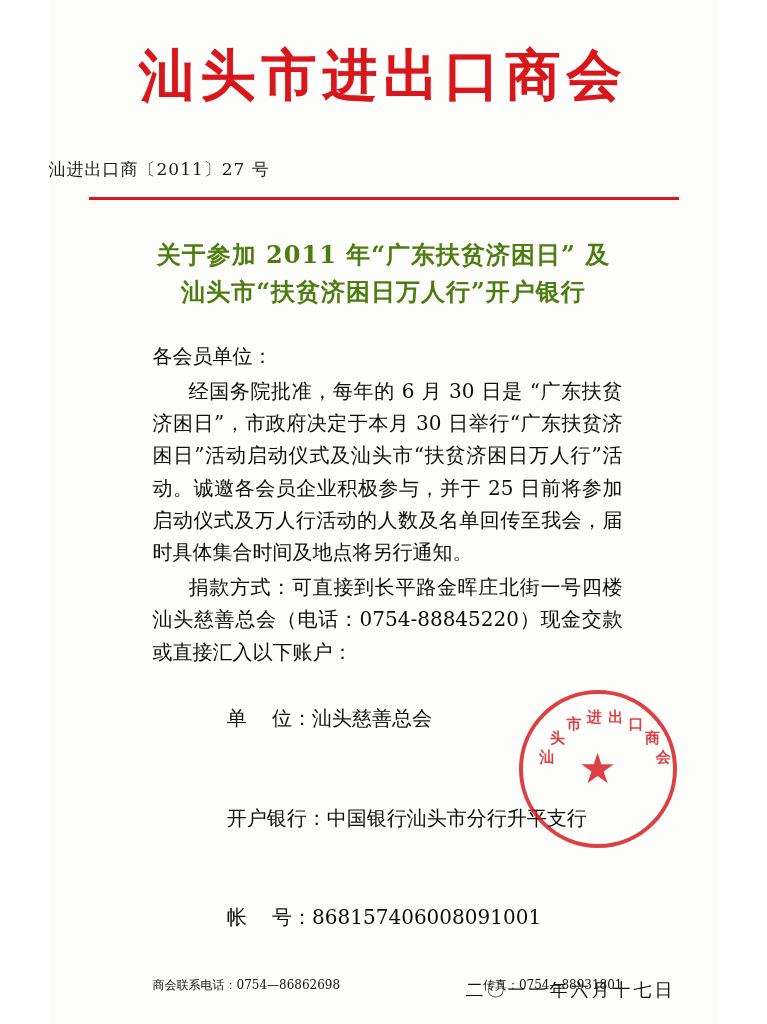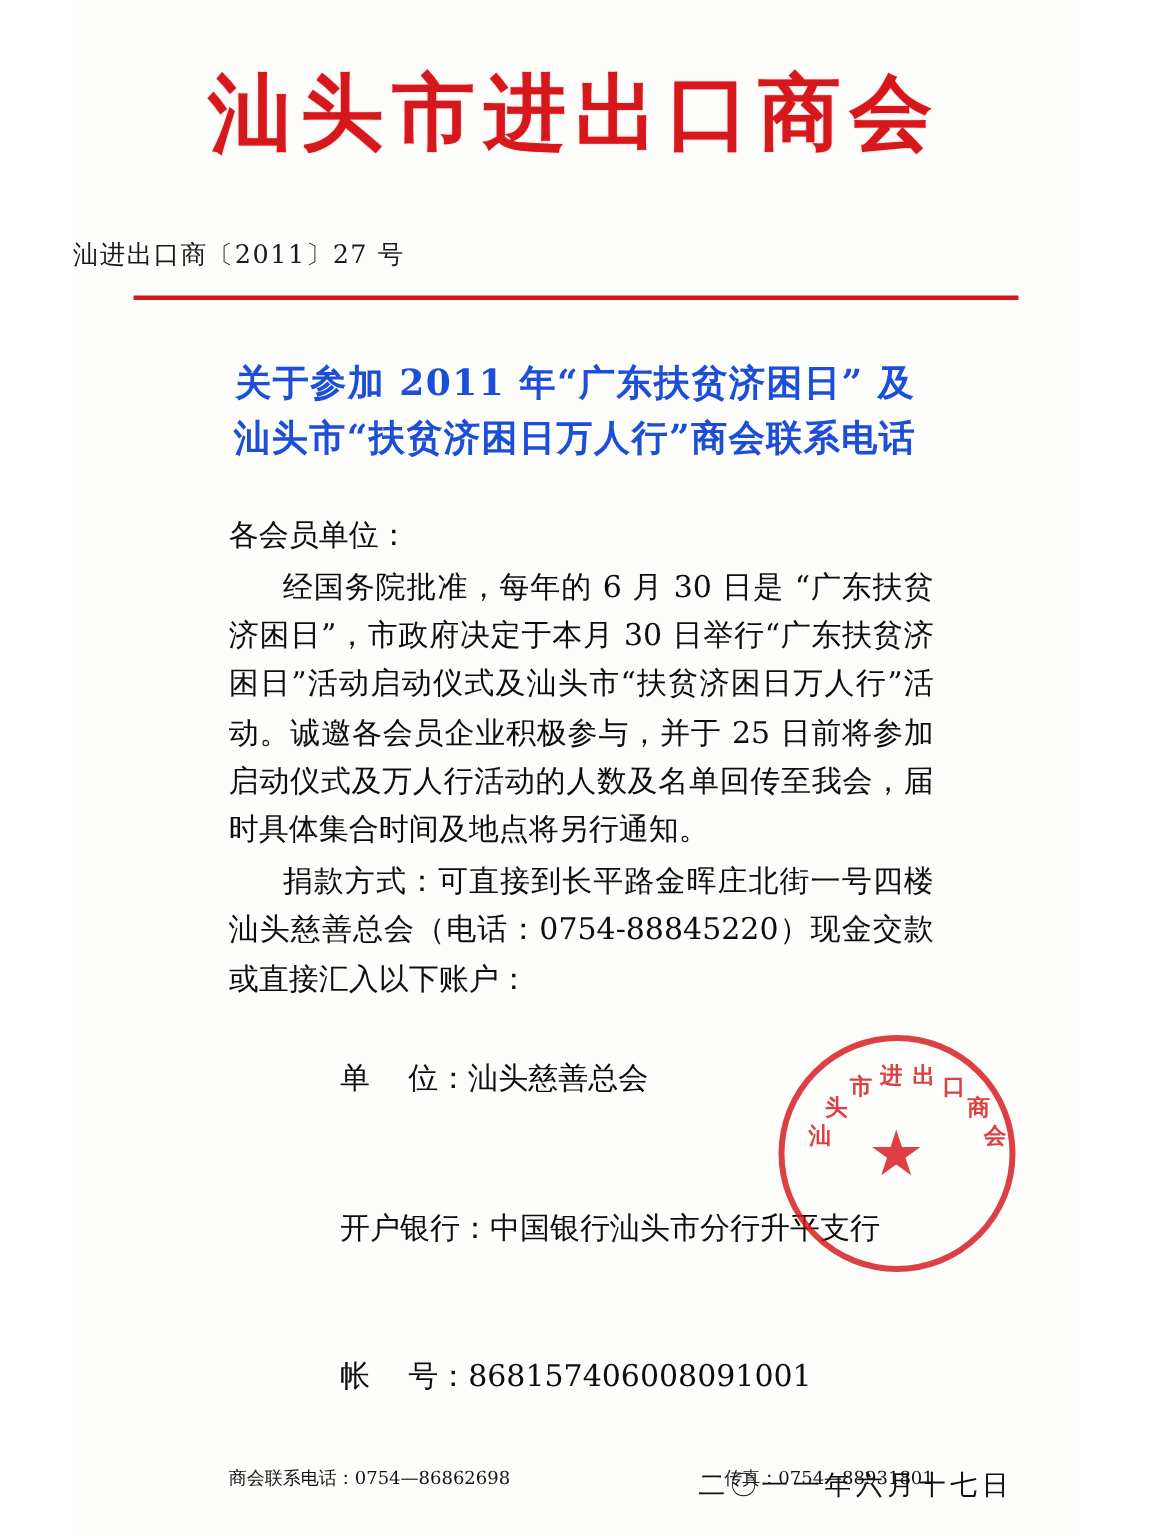--- a/index.html
+++ b/index.html
@@ -42,21 +42,21 @@
     height: 3px;
     background: #d6171c;
   }
   .title {
     margin: 36px 70px 1px 70px;
     text-align: center;
     font-family: "DejaVu Serif", "Liberation Serif", serif;
     font-weight: bold;
     font-size: 24px;
     line-height: 1.55;
-    color: #1d4ed8;
+    color: #4d7c0f;
     letter-spacing: 1px;
   }
   .body-block {
     margin: 30px 96px 0 104px;
     font-family: "DejaVu Serif", "Liberation Serif", serif;
     font-size: 20px;
     line-height: 1.62;
     color: #0d0d0d;
     text-align: justify;
   }
@@ -144,21 +144,21 @@
 <div id="page">
 
   <div class="letterhead">汕头市进出口商会</div>
 
   <div class="doc-number">汕进出口商〔2011〕27 号</div>
 
   <div class="red-rule"></div>
 
   <div class="title">
     <div>关于参加 2011 年“广东扶贫济困日” 及</div>
-    <div>汕头市“扶贫济困日万人行”商会联系电话</div>
+    <div>汕头市“扶贫济困日万人行”开户银行</div>
   </div>
 
   <div class="body-block">
     <p>各会员单位：</p>
     <p class="indent2">经国务院批准，每年的 6 月 30 日是 “广东扶贫济困日”，市政府决定于本月 30 日举行“广东扶贫济困日”活动启动仪式及汕头市“扶贫济困日万人行”活动。诚邀各会员企业积极参与，并于 25 日前将参加启动仪式及万人行活动的人数及名单回传至我会，届时具体集合时间及地点将另行通知。</p>
     <p class="indent2">捐款方式：可直接到长平路金晖庄北街一号四楼汕头慈善总会（电话：0754-88845220）现金交款或直接汇入以下账户：</p>
 
     <p class="kv-line">
       <span style="display:inline-block;width:36px;"></span><span>单    位：</span><span>汕头慈善总会</span>
     </p>

